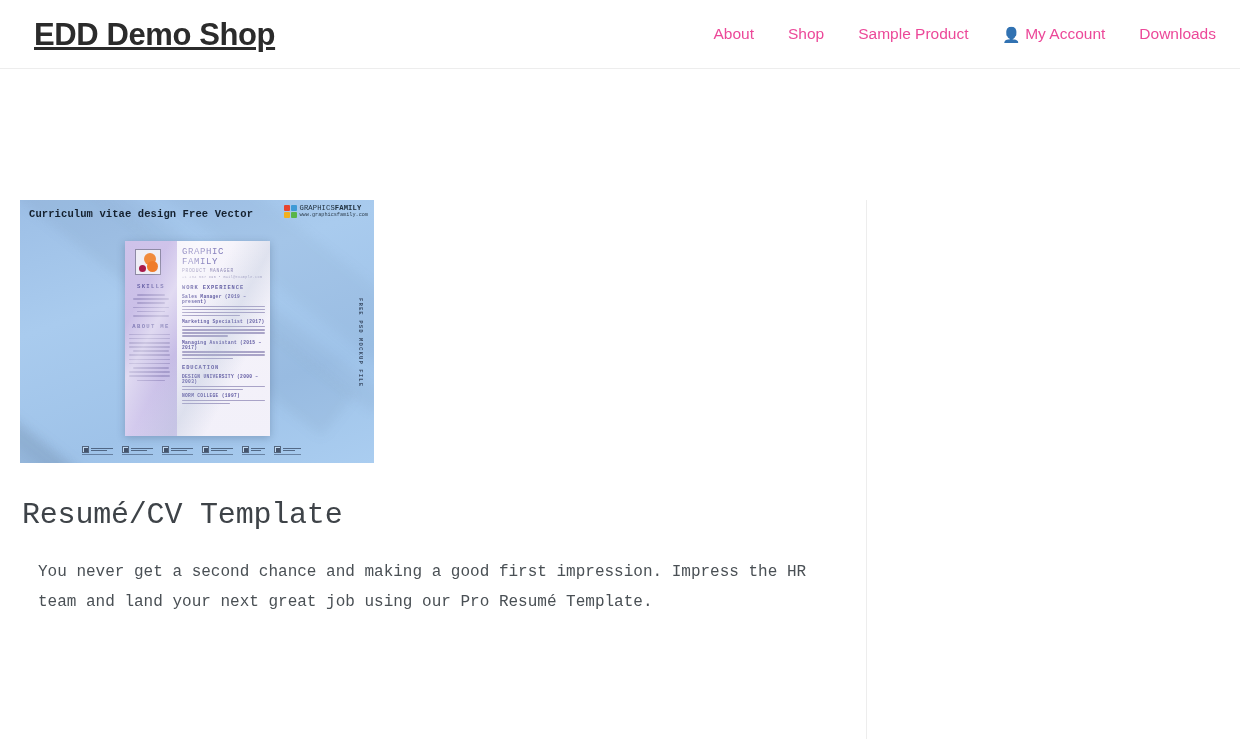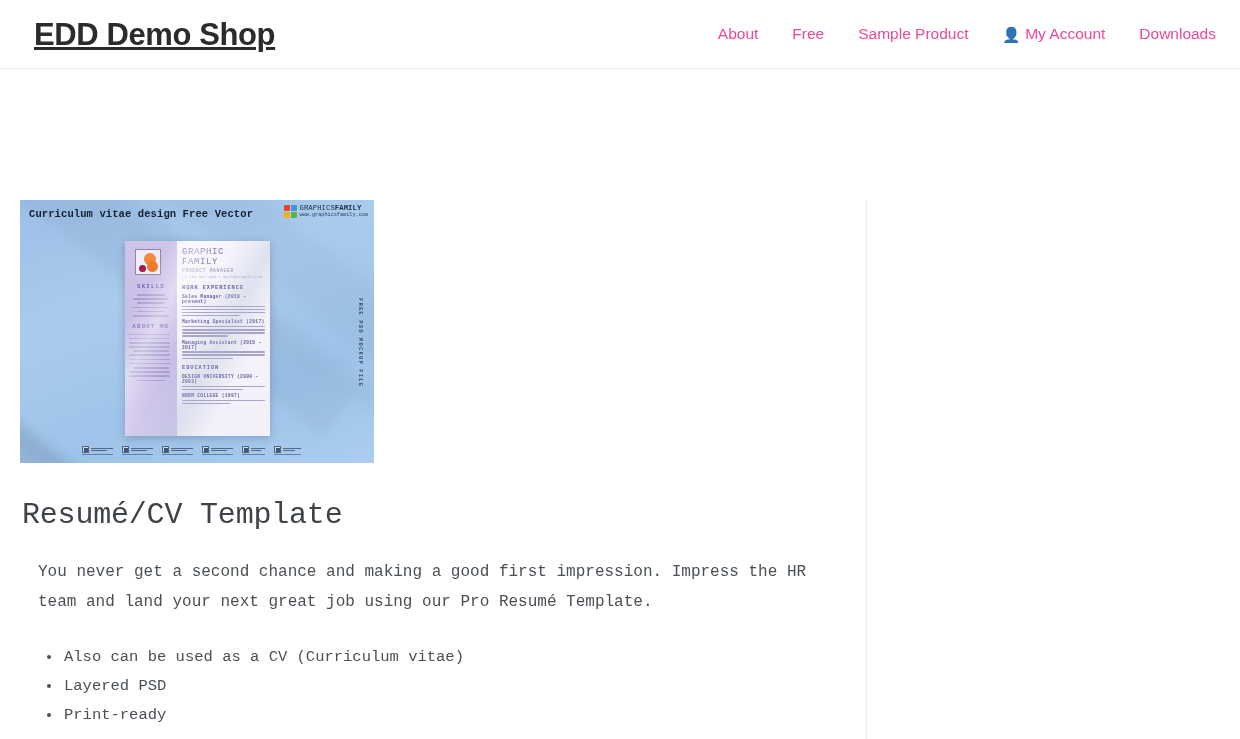--- a/index.html
+++ b/index.html
@@ -319,21 +319,21 @@
 <body>
 
 <header id="site-header">
   <a id="site-title" href="#">EDD Demo Shop</a>
 
   <nav id="main-nav">
     <a class="nav-link" href="#">
       <span>About</span>
     </a>
     <a class="nav-link" href="#">
-      <span>Free</span>
+      <span>Shop</span>
     </a>
     <a class="nav-link" href="#">
       <span>Sample Product</span>
     </a>
     <a class="nav-link" href="#">
       <span class="nav-user-icon">👤</span>
       <span>My Account</span>
     </a>
     <a class="nav-link" href="#">
       <span>Downloads</span>
@@ -473,24 +473,19 @@
               <span class="fl-2" style="width:12px"></span>
             </span>
         </div>
       </div>
     </div>
 
     <h1 id="product-title">Resumé/CV Template</h1>
 
     <p id="product-desc">You never get a second chance and making a good first impression. Impress the HR team and land your next great job using our Pro Resumé Template.</p>
 
-    <ul id="product-features">
-      <li>Also can be used as a CV (Curriculum vitae)</li>
-      <li>Layered PSD</li>
-      <li>Print-ready</li>
-    </ul>
 
   </main>
 
   <div id="column-divider"></div>
 
   <aside id="secondary-column"></aside>
 </div>
 
 </body></html>

